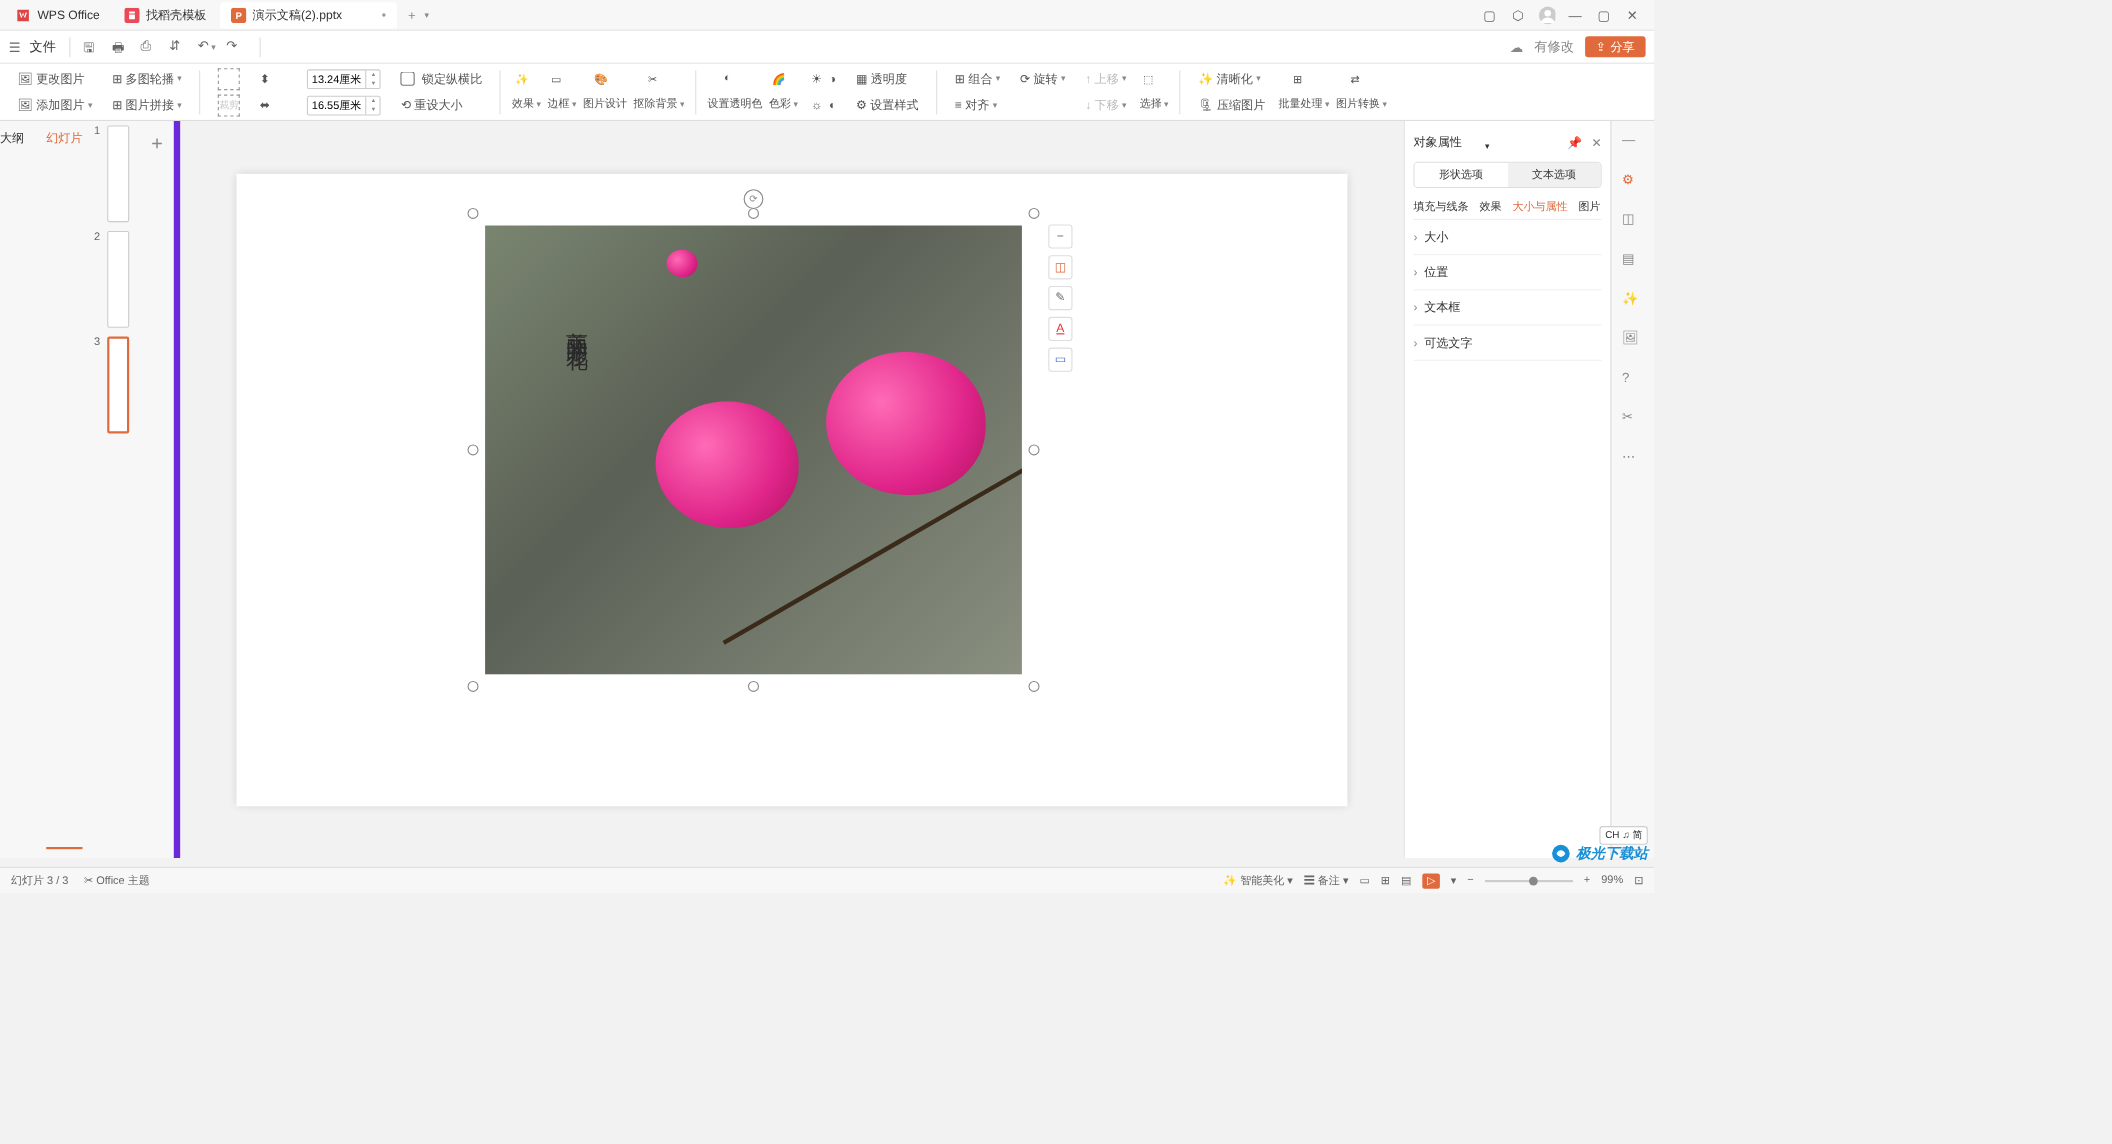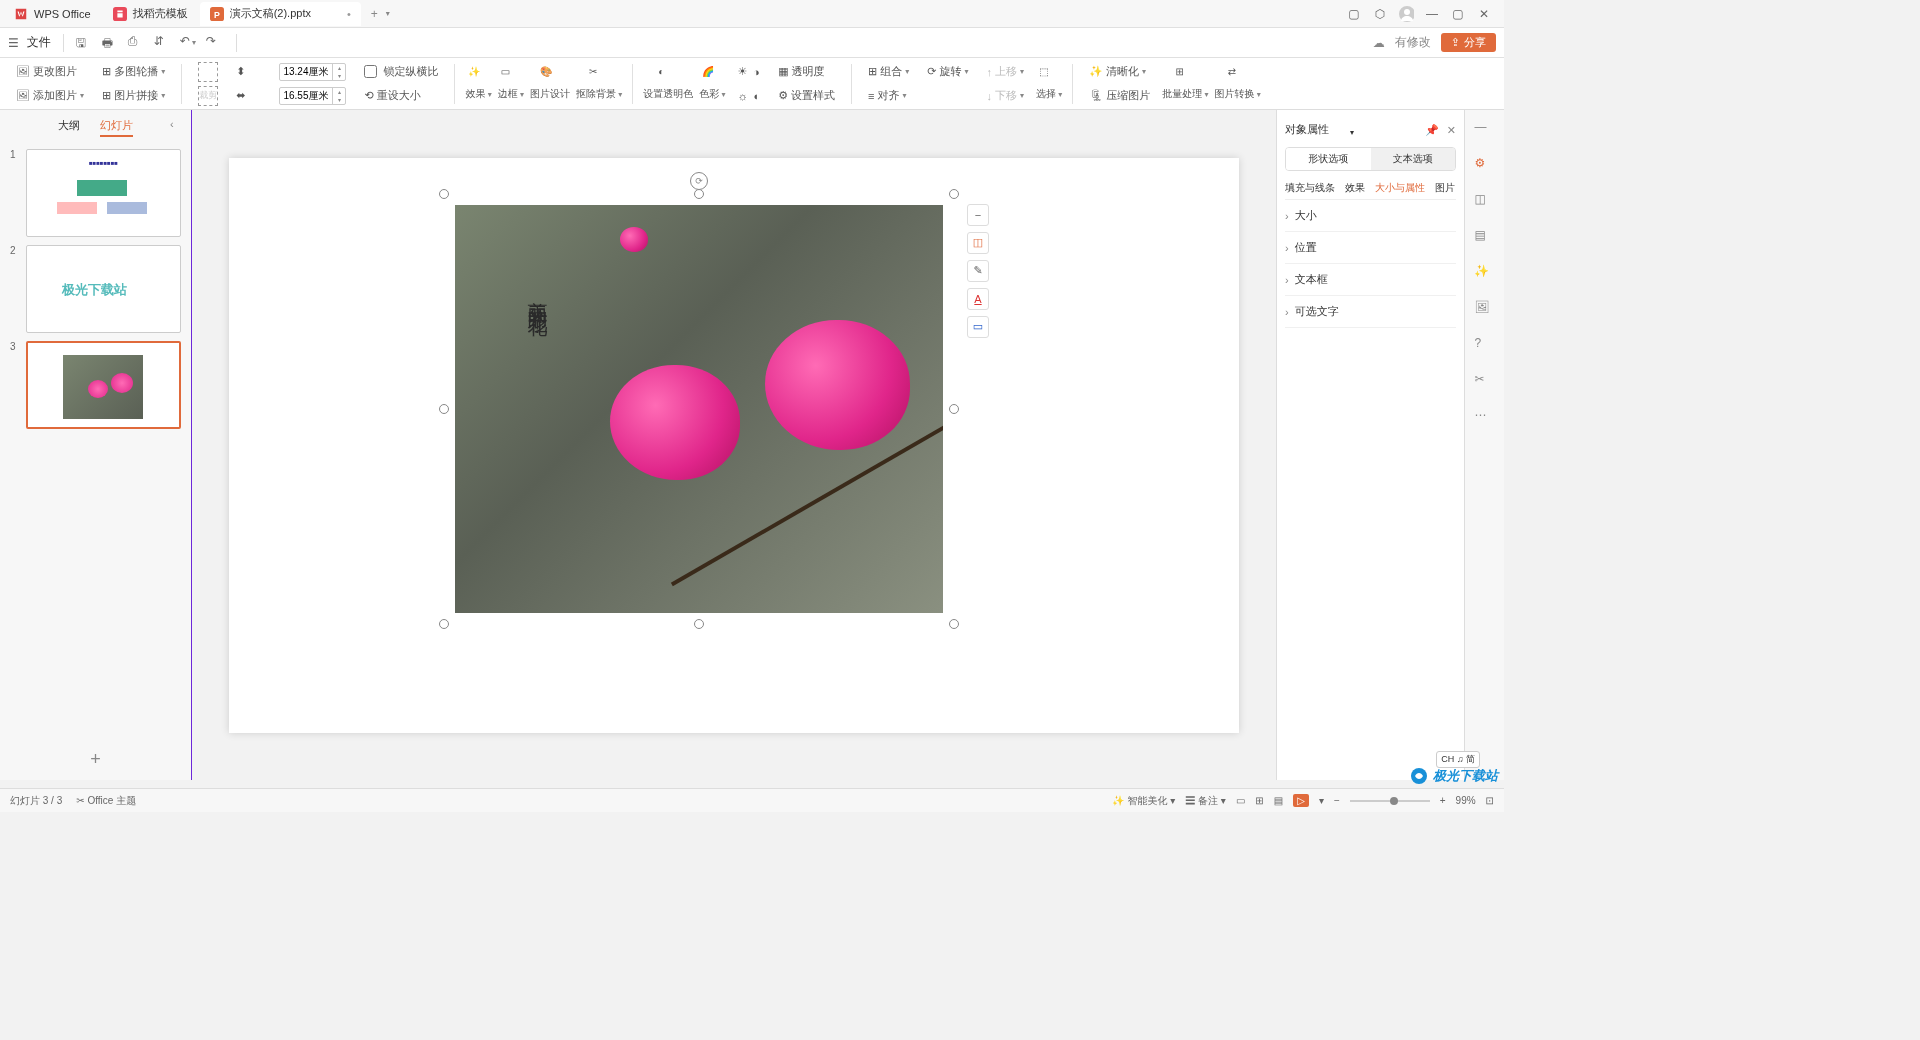--- a/index.html
+++ b/index.html
@@ -29,21 +29,21 @@
 .spin { display:flex; align-items:center; border:1px solid #ccc; border-radius:2px; height:18px;margin-left:28px; }
 .spin input { width:52px; border:none; font-size:10px; padding:0 3px; outline:none; }
 .spin-btns { display:flex; flex-direction:column; border-left:1px solid #ccc; }
 .spin-btns div { height:8px; width:12px; font-size:6px; text-align:center; line-height:8px; color:#888; }
 .vstack { display:flex; flex-direction:column; align-items:center; gap:1px; cursor:pointer; }
 .vstack .ic { width:20px; height:20px; }
 .vstack span { font-size:10px; }
 .crop-box { width:20px; height:20px; border:1px dashed #999; color:#aaa; display:flex; align-items:center; justify-content:center; font-size:9px; }
 
 .main { display:flex; height:670px; }
-.slidepanel { width:192px; background:#f7f7f7; border-right:1px solid #6d28d9; display:flex; flex-direction:column; }
+.slidepanel { width:164px; background:#f7f7f7; border-right:6px solid #6d28d9; display:flex; }
 .sp-tabs { display:flex; justify-content:center; gap:20px; padding:8px 0; font-size:11px; position:relative; }
 .sp-tabs .active { color:#e06a3b; border-bottom:2px solid #e06a3b; padding-bottom:2px; }
 .sp-tabs .collapse { position:absolute; left:170px; color:#888; }
 .thumbs { flex:1; overflow:auto; padding:4px 10px; }
 .thumb-row { display:flex; gap:6px; margin-bottom:8px; }
 .thumb-num { font-size:10px; color:#666; width:10px; }
 .thumb { width:155px; height:88px; background:#fff; border:1px solid #ccc; border-radius:2px; position:relative; }
 .thumb.sel { border:2px solid #e06a3b; }
 .add-slide { text-align:center; padding:10px; color:#888; font-size:18px; cursor:pointer; }
 
@@ -75,21 +75,21 @@
 
 .sidebar { width:40px; background:#f7f7f7; border-left:1px solid #ddd; display:flex; flex-direction:column; align-items:center; padding-top:10px; gap:16px; color:#888; }
 .sidebar div { width:20px; height:20px; cursor:pointer; }
 
 .statusbar { position:absolute; bottom:0; left:0; right:0; height:24px; background:#f7f7f7; border-top:1px solid #ddd; display:flex; align-items:center; padding:0 10px; font-size:10px; color:#666; gap:14px; }
 .statusbar .right { margin-left:auto; display:flex; align-items:center; gap:10px; }
 .zoom-slider { width:80px; height:2px; background:#ccc; position:relative; }
 .zoom-slider::after { content:""; position:absolute; left:40px; top:-3px; width:8px; height:8px; background:#888; border-radius:50%; }
 
 .watermark { position:absolute; right:6px; bottom:26px; display:flex; align-items:center; gap:4px; font-size:13px; color:#1890d8; font-style:italic; font-weight:bold; }
-.ch-badge { position:absolute; right:24px; bottom:44px; background:#fff; border:1px solid #ccc; border-radius:3px; padding:1px 4px; font-size:9px; }
+.ch-badge { position:absolute; right:6px; bottom:44px; background:#fff; border:1px solid #ccc; border-radius:3px; padding:1px 4px; font-size:9px; }
 
 .ic { display:inline-block; }
 svg { display:block; }
 .drop::after { content:" ▾"; font-size:8px; color:#888; }
 </style>
 </head>
 <body>
 
 <div class="titlebar">
   <div class="tab">

